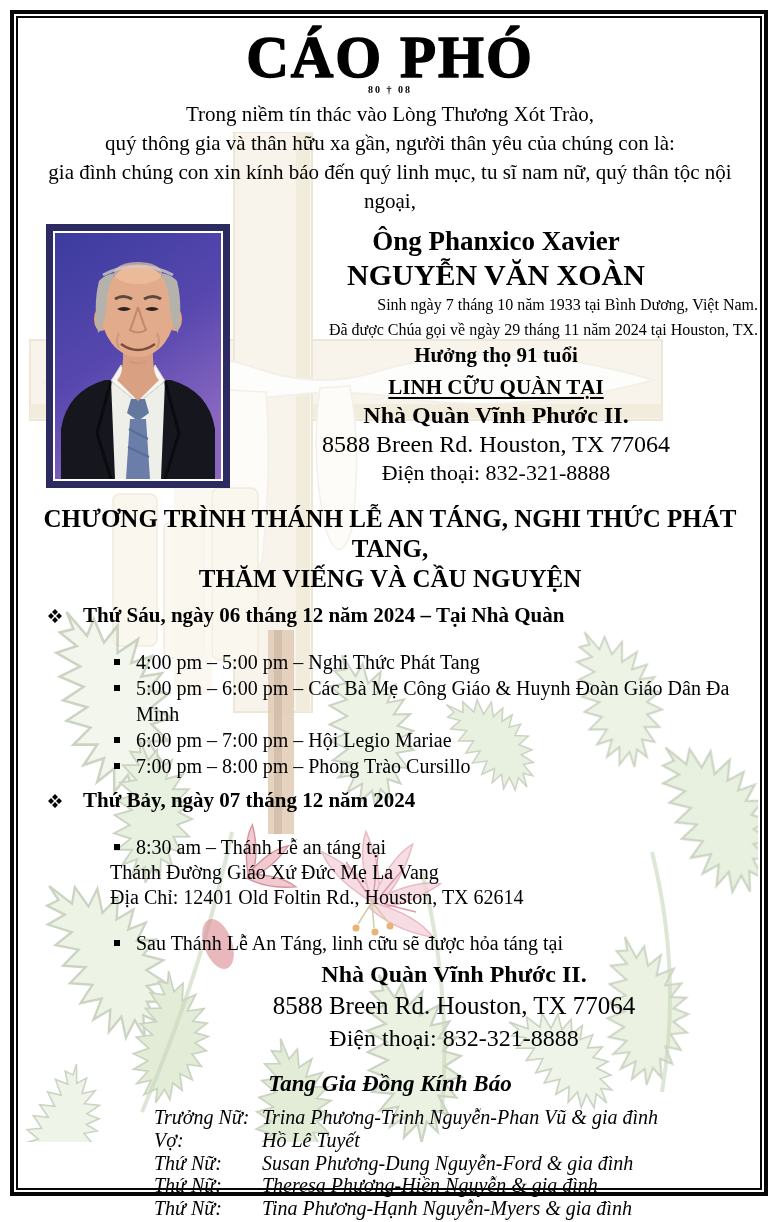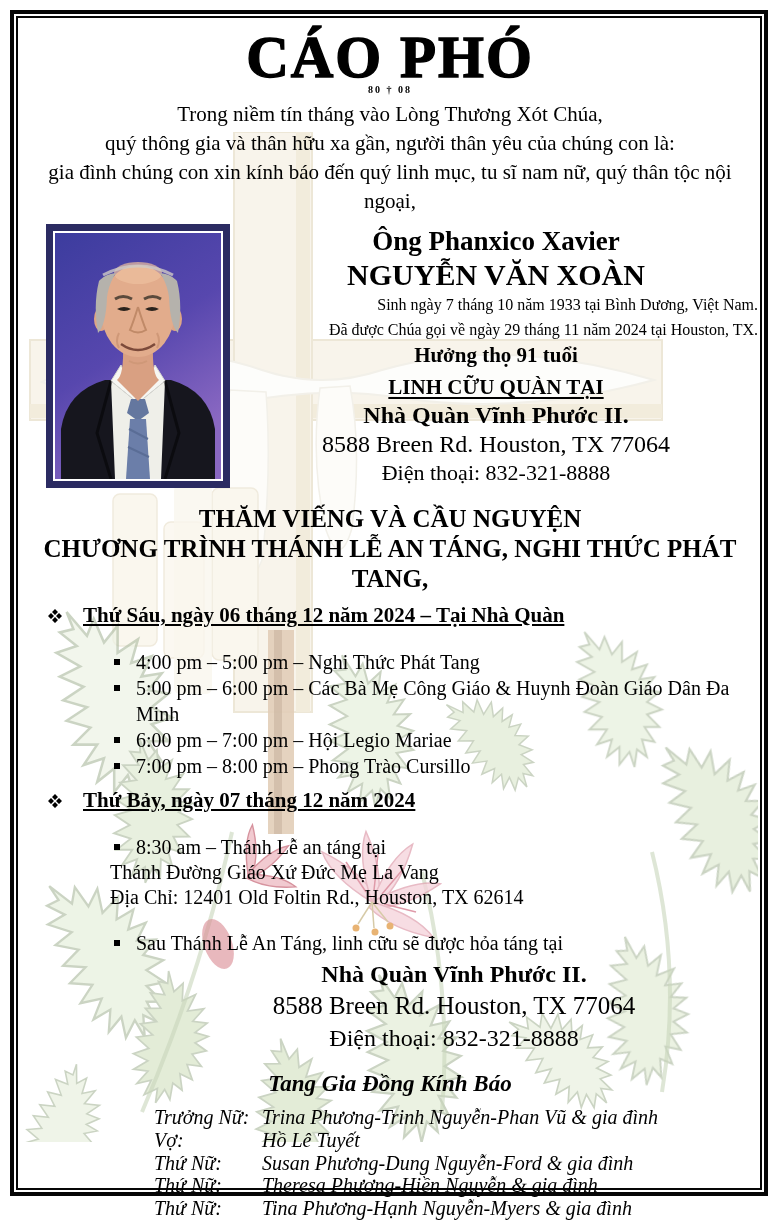--- a/index.html
+++ b/index.html
@@ -27,21 +27,21 @@
   .p-birth,.p-death{font-size:16px;line-height:25px;text-align:right;}
   .p-age{font-size:21px;line-height:26px;font-weight:bold;}
   .v-heading{font-size:21px;line-height:21px;font-weight:bold;margin-top:9px;}
   .v-heading span{text-decoration:underline;text-underline-offset:3px;text-decoration-thickness:2px;}
   .v-venue{font-size:24px;line-height:29px;font-weight:bold;margin-top:3px;}
   .v-addr{font-size:24px;line-height:29px;}
   .v-phone{font-size:22px;line-height:28px;}
 
   .prog-heading{text-align:center;font-size:25px;line-height:30px;font-weight:bold;margin-top:16px;}
 
-  .day{display:flex;align-items:center;margin-top:8px;margin-left:26px;font-size:21px;line-height:27px;font-weight:bold;text-decoration:underline;}
+  .day{display:flex;align-items:center;margin-top:8px;margin-left:26px;font-size:21px;line-height:27px;font-weight:bold;}
   .diamond{width:14px;height:14px;margin-right:21px;flex:none;}
   .items{margin:20px 0 0 92px;}
   .item{display:flex;align-items:flex-start;font-size:20px;line-height:26px;}
   .sq{width:6px;height:6px;background:#000;flex:none;margin:10px 16px 0 0;}
   .sub-addr{margin-left:88px;font-size:20px;line-height:25px;font-family:Liberation Serif, serif;}
 
   .cremation{text-align:center;padding-left:128px;margin-top:2px;}
   .c-venue{font-size:24px;line-height:32px;font-weight:bold;}
   .c-addr{font-size:25px;line-height:32px;}
   .c-phone{font-size:24px;line-height:32px;}
@@ -144,21 +144,21 @@
         <ellipse cx="196" cy="812" rx="14" ry="26" fill="#d98a92" opacity="0.8" transform="rotate(-20 196 812)"></ellipse>
       </g>
     </svg>
 
     <div class="fg">
 
       <div class="doc-title">CÁO PHÓ</div>
       <div class="ornament">80 † 08</div>
 
       <div class="intro">
-        <div>Trong niềm tín tháng vào Lòng Thương Xót Chúa,</div>
+        <div>Trong niềm tín thác vào Lòng Thương Xót Trào,</div>
         <div>quý thông gia và thân hữu xa gần, người thân yêu của chúng con là:</div>
         <div>gia đình chúng con xin kính báo đến quý linh mục, tu sĩ nam nữ, quý thân tộc nội ngoại,</div>
       </div>
 
       <div class="person">
         <div class="photo-frame">
           <svg width="166" height="246" viewBox="0 0 166 246">
             <defs>
               <linearGradient id="pbg" x1="0" y1="0" x2="0.45" y2="1">
                 <stop offset="0" stop-color="#3c3c9e"></stop>
@@ -208,22 +208,22 @@
           <div class="p-death">Đã được Chúa gọi về ngày 29 tháng 11 năm 2024 tại Houston, TX.</div>
           <div class="p-age">Hưởng thọ 91 tuổi</div>
           <div class="v-heading"><span>LINH CỮU QUÀN TẠI</span></div>
           <div class="v-venue">Nhà Quàn Vĩnh Phước II.</div>
           <div class="v-addr">8588 Breen Rd. Houston, TX 77064</div>
           <div class="v-phone">Điện thoại: 832-321-8888</div>
         </div>
       </div>
 
       <div class="prog-heading">
+        <div>CHƯƠNG TRÌNH THÁNH LỄ AN TÁNG, NGHI THỨC PHÁT TANG,</div>
         <div>THĂM VIẾNG VÀ CẦU NGUYỆN</div>
-        <div>CHƯƠNG TRÌNH THÁNH LỄ AN TÁNG, NGHI THỨC PHÁT TANG,</div>
       </div>
 
       <div class="day">
         <svg class="diamond" viewBox="0 0 14 14">
           <path d="M7 0l3 3-3 3-3-3zM14 7l-3 3-3-3 3-3zM7 14l-3-3 3-3 3 3zM0 7l3-3 3 3-3 3z" fill="#000"></path>
         </svg>
         <span>Thứ Sáu, ngày 06 tháng 12 năm 2024 – Tại Nhà Quàn</span>
       </div>
       <div class="items">
         <div class="item">

